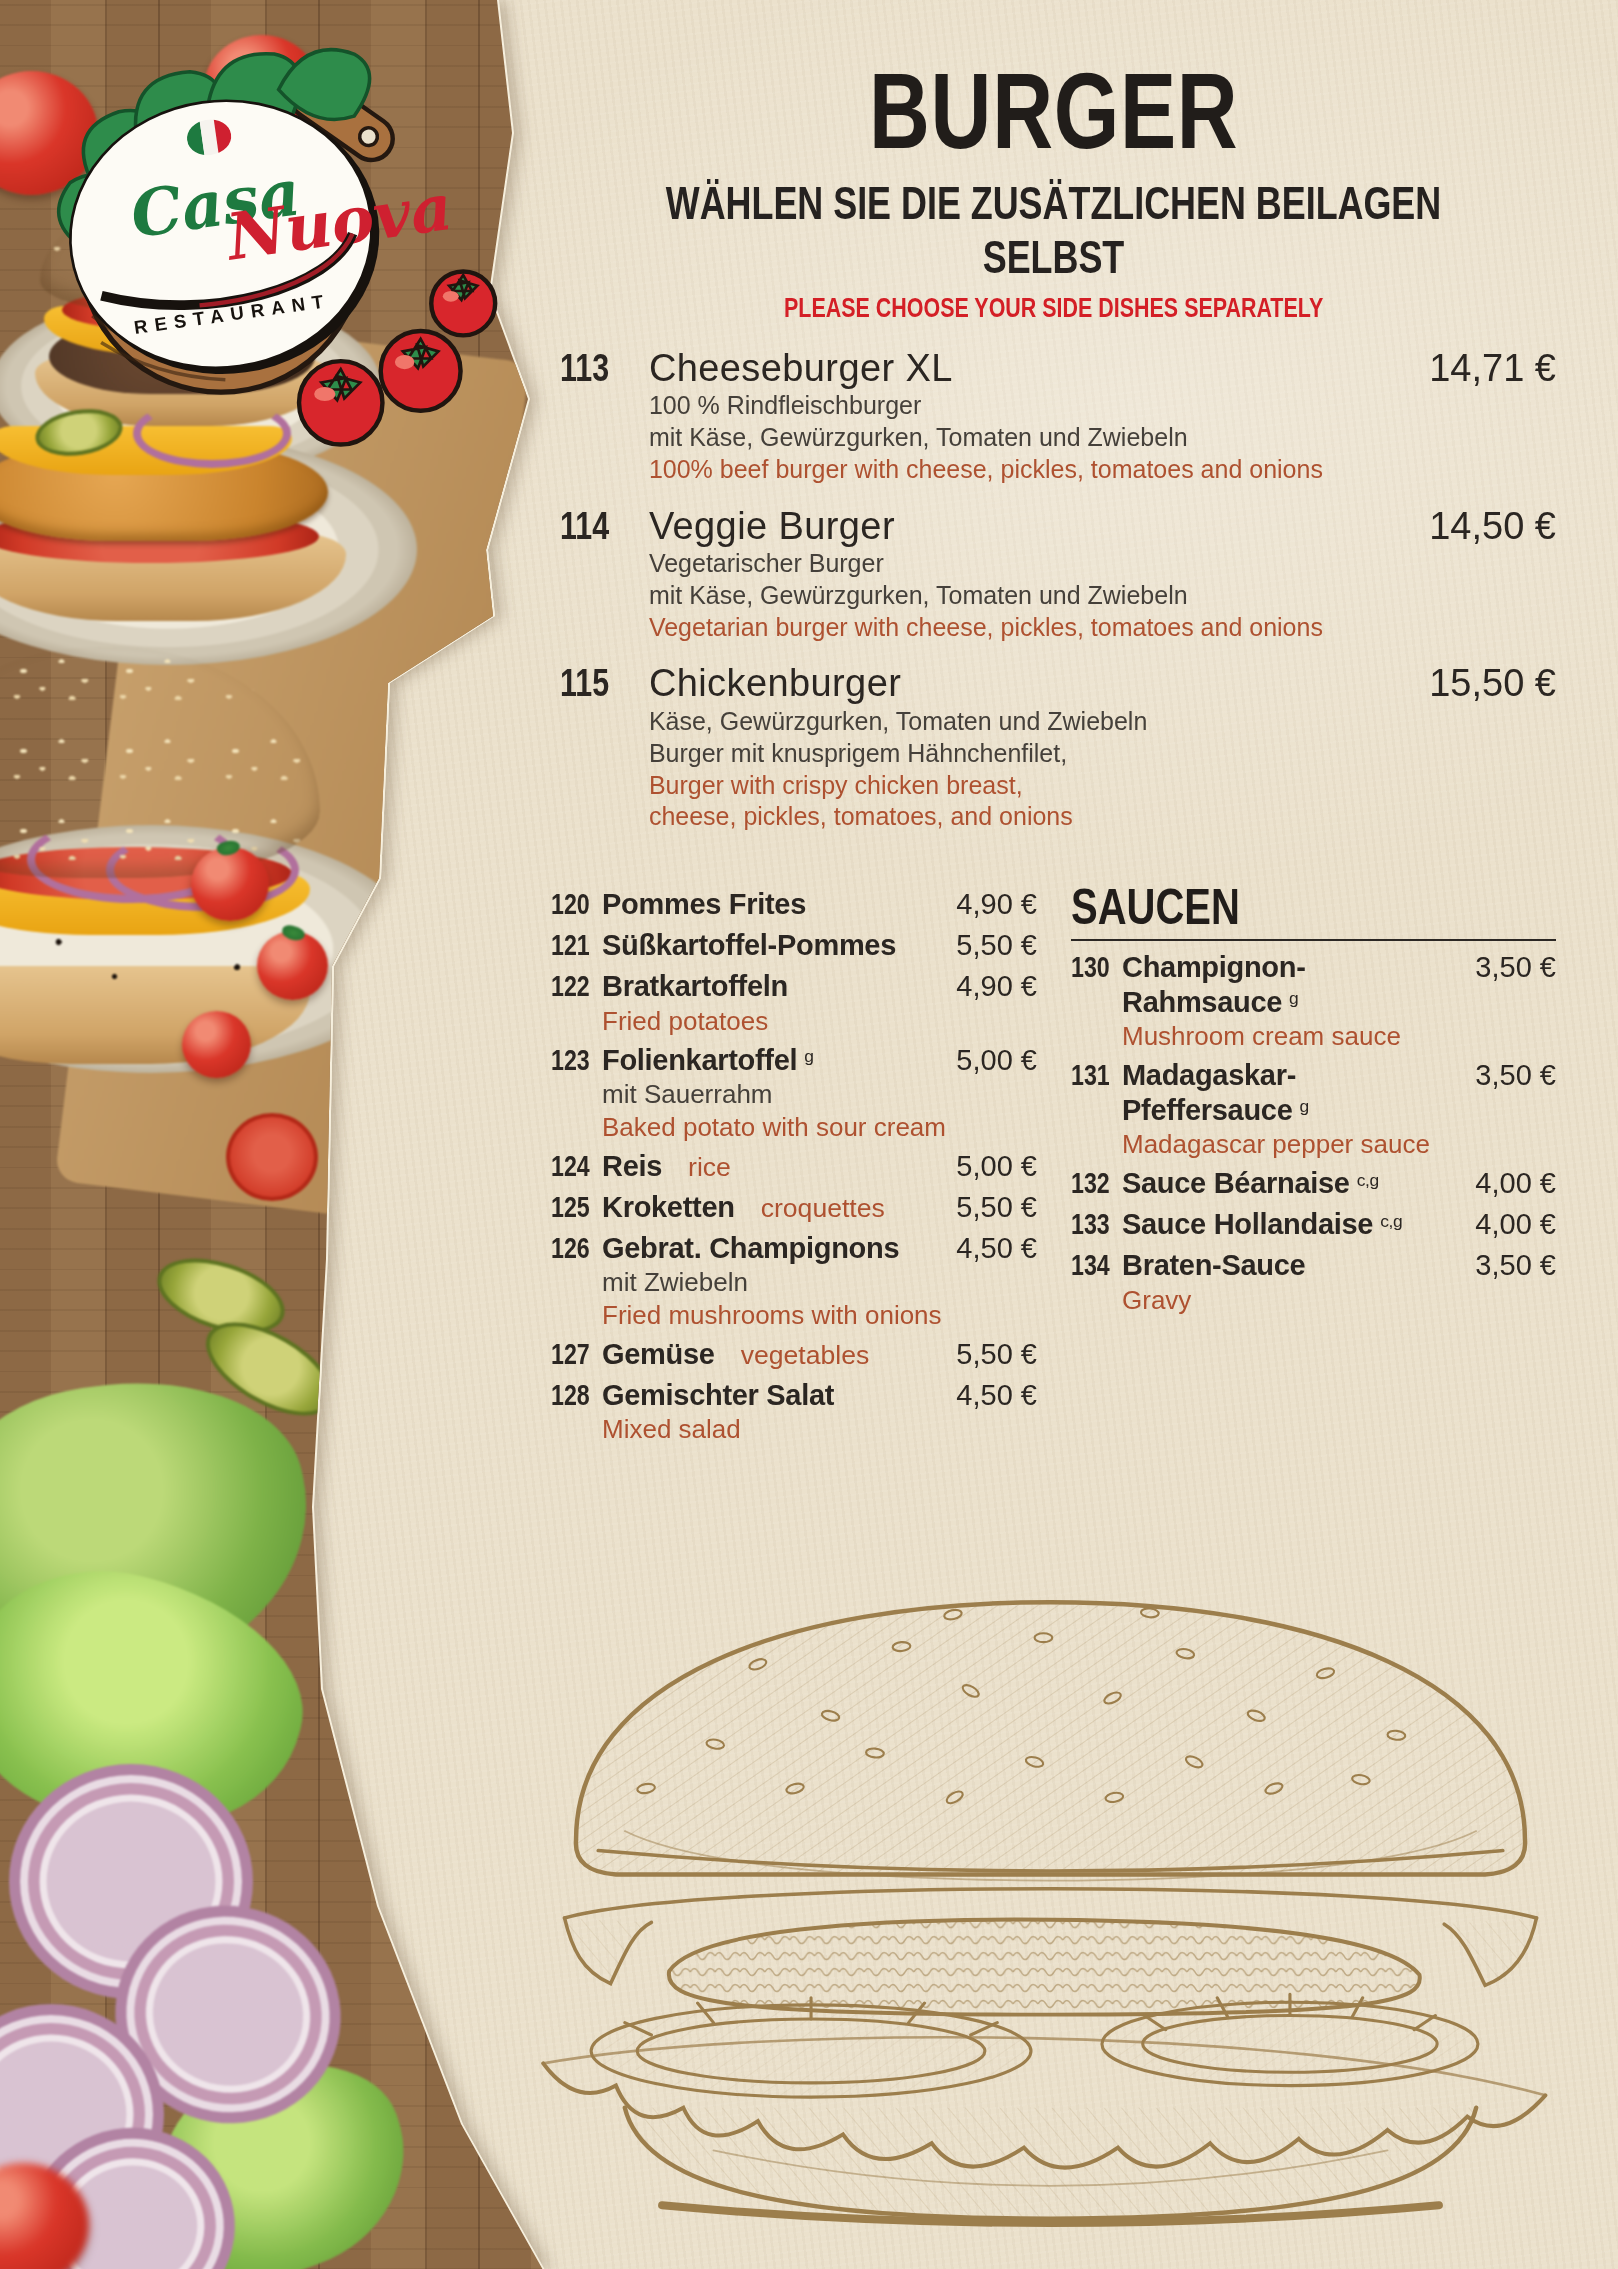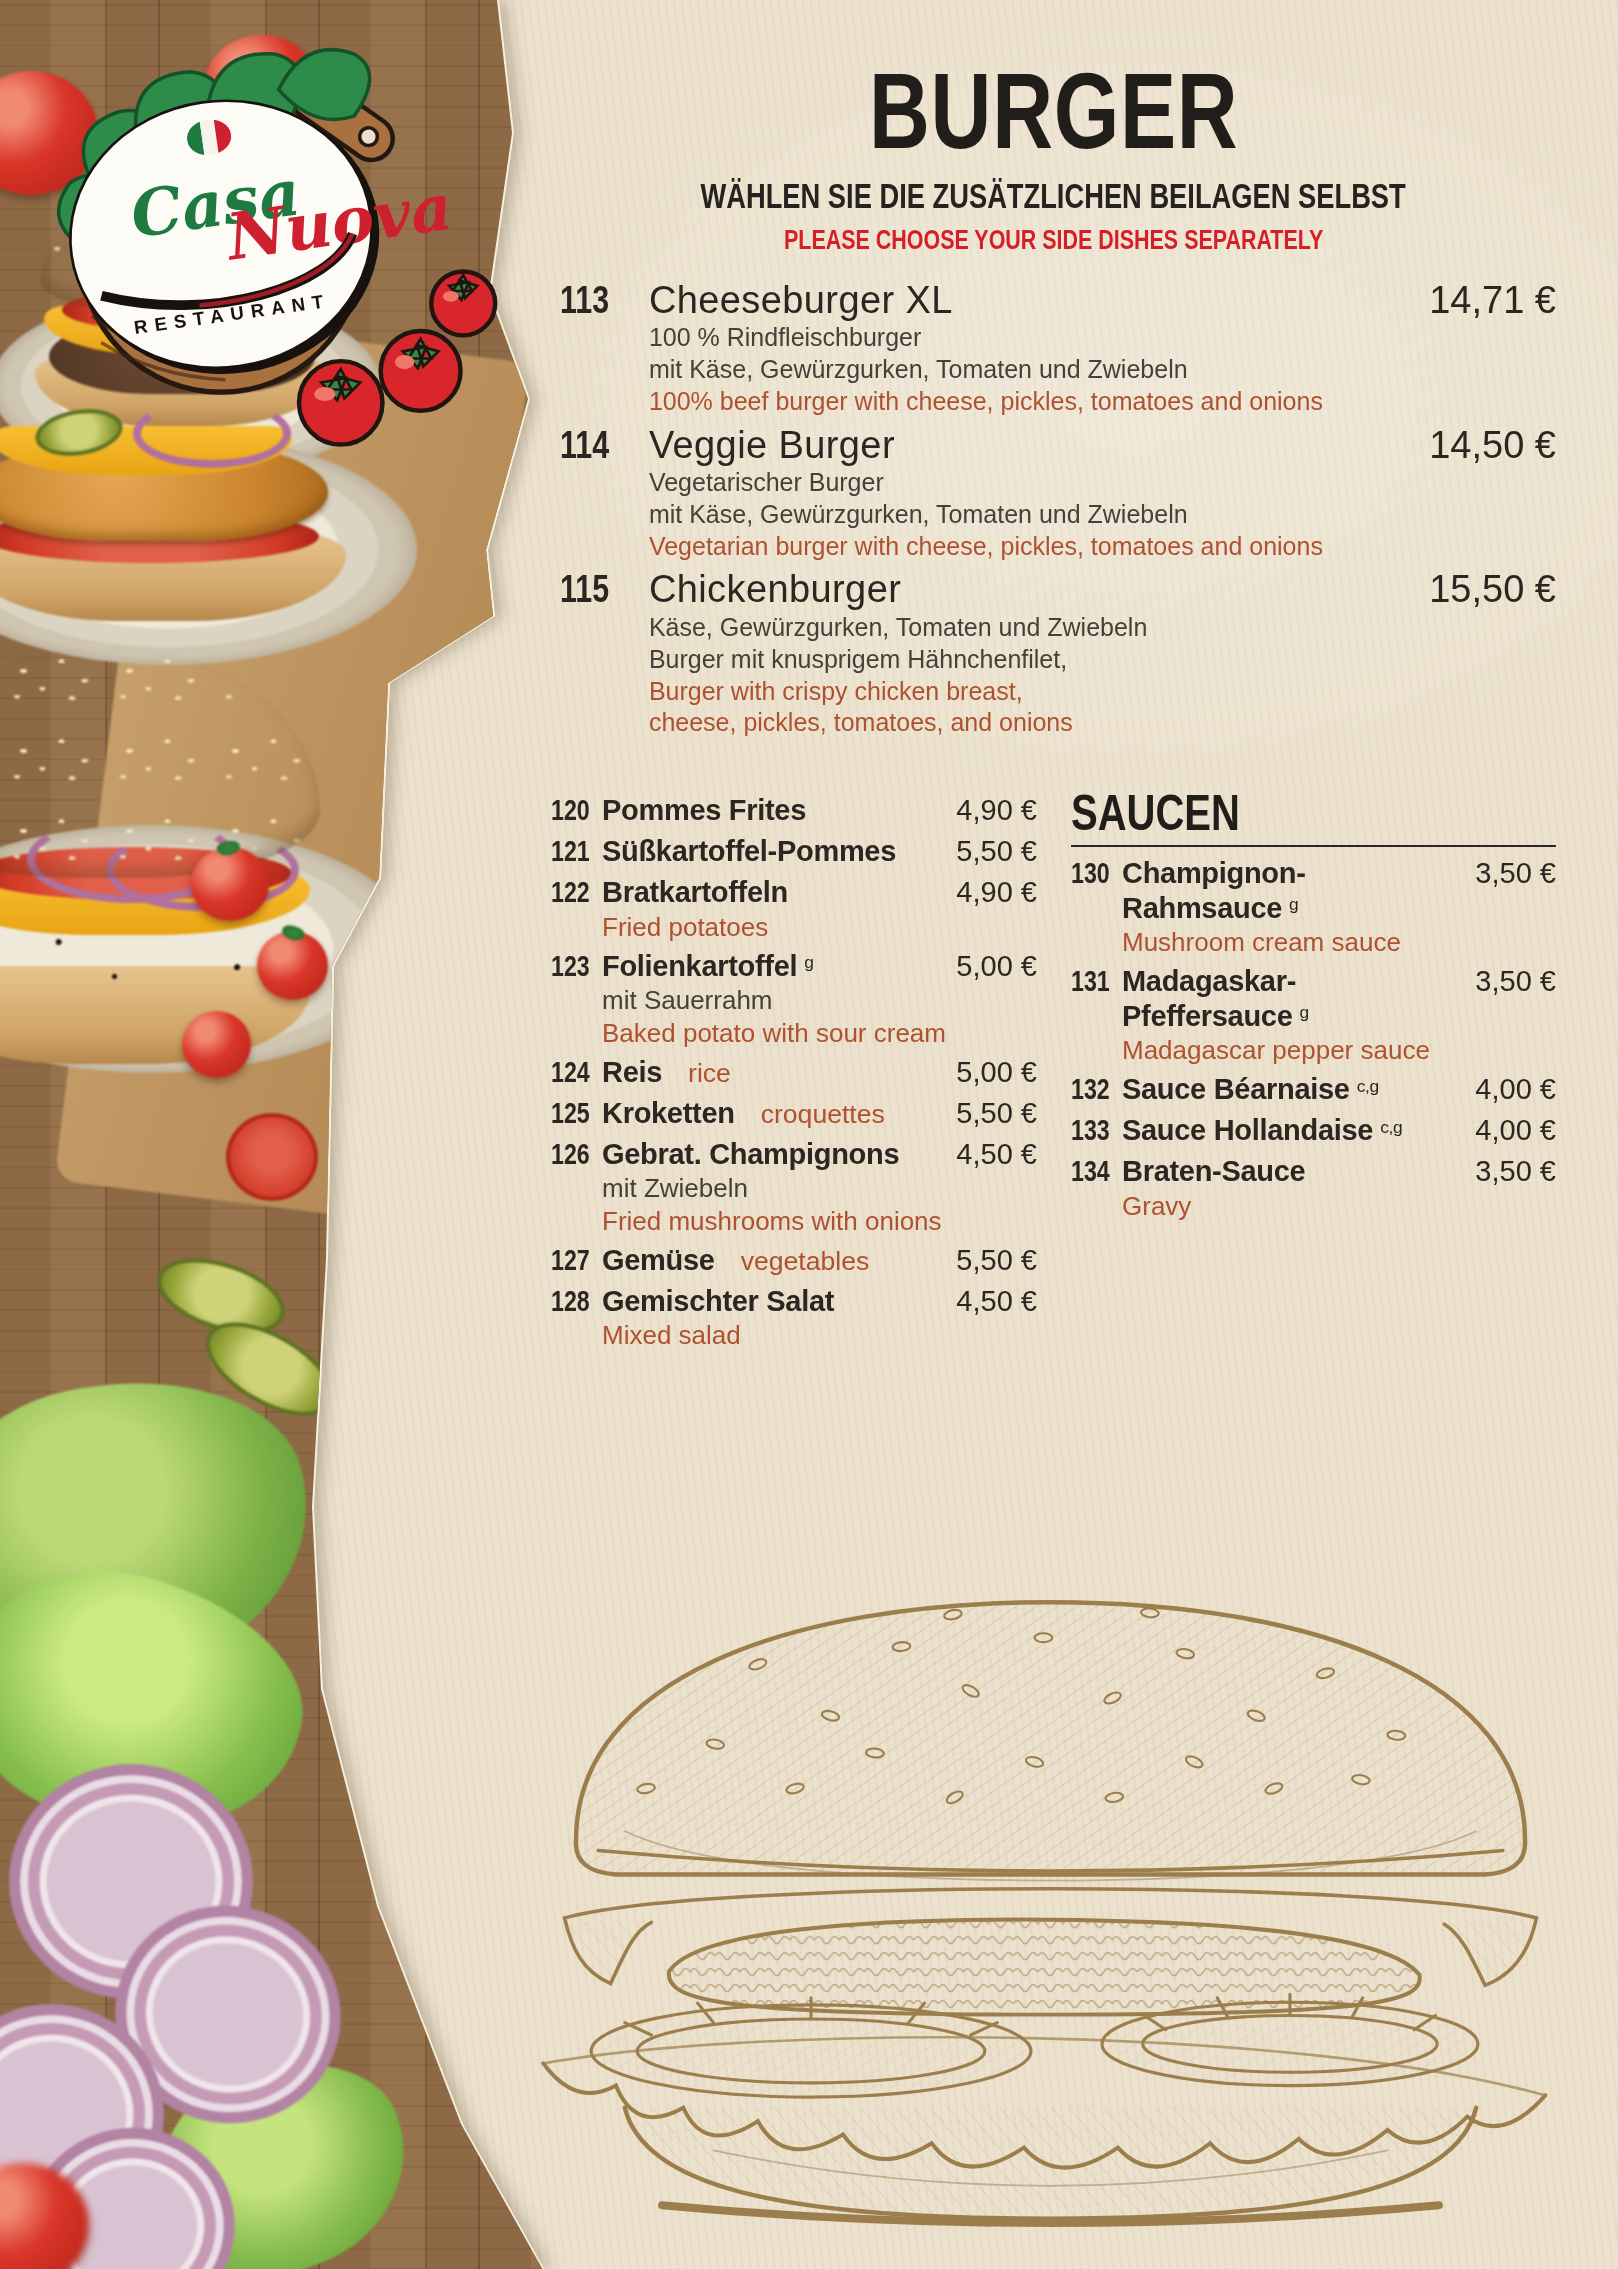--- a/index.html
+++ b/index.html
@@ -53,24 +53,24 @@
   .onionRing{border-radius:50%;border:11.5px solid #b183a3;box-shadow:inset 0 0 0 8px #e9dce4, inset 0 0 0 19.5px #c49ab4, inset 0 0 0 26.6px #efe5ea;background:#d9c3d2;}
   .woodBoard{background:linear-gradient(100deg,#c8a26f,#b08652);border-radius:23px;}
   
   .logo{position:absolute;left:39px;top:23px;}
   
   .content{position:absolute;left:551px;top:0;width:1005px;}
   .cx{display:inline-block;transform:scaleX(.78);transform-origin:center;}
   .cxl{display:inline-block;transform:scaleX(.8);transform-origin:left center;}
   .hdr{text-align:center;padding-top:57px;}
   .title{font-size:108px;line-height:1.0;font-weight:700;letter-spacing:0.9px;color:#211d1a;margin:0;}
-  .sub-de{font-size:35px;font-weight:700;color:#262220;margin-top:10.6px;}
+  .sub-de{font-size:46px;font-weight:700;color:#262220;margin-top:10.6px;}
   .sub-en{font-size:27.5px;font-weight:700;color:#d41f26;margin-top:8px;}
   .burgers{margin-top:23px;padding-left:8.9px;}
-  .b-row{display:flex;align-items:baseline;font-size:38px;margin-top:6px;line-height:1.15;}
+  .b-row{display:flex;align-items:baseline;font-size:38px;margin-top:19px;line-height:1.15;}
   .b-num{width:89px;font-weight:700;color:#2b2622;}
   .b-name{flex:1;min-width:0;color:#2b2622;letter-spacing:0.4px;}
   .b-price{white-space:nowrap;text-align:right;}
   .b-desc{padding-left:89px;font-size:25px;line-height:1.27;color:#45403a;}
   .b-desc.en{color:#ae5130;}
   .columns{display:flex;margin-top:48px;}
   .col-sides{width:486px;}
   .col-gap{width:34px;}
   .col-sauces{flex:1;}
   .col-h{font-size:50px;font-weight:700;color:#211d1a;border-bottom:2.7px solid #2b2724;padding-bottom:5.3px;margin:0 0 8.9px 0;line-height:1.05;}

